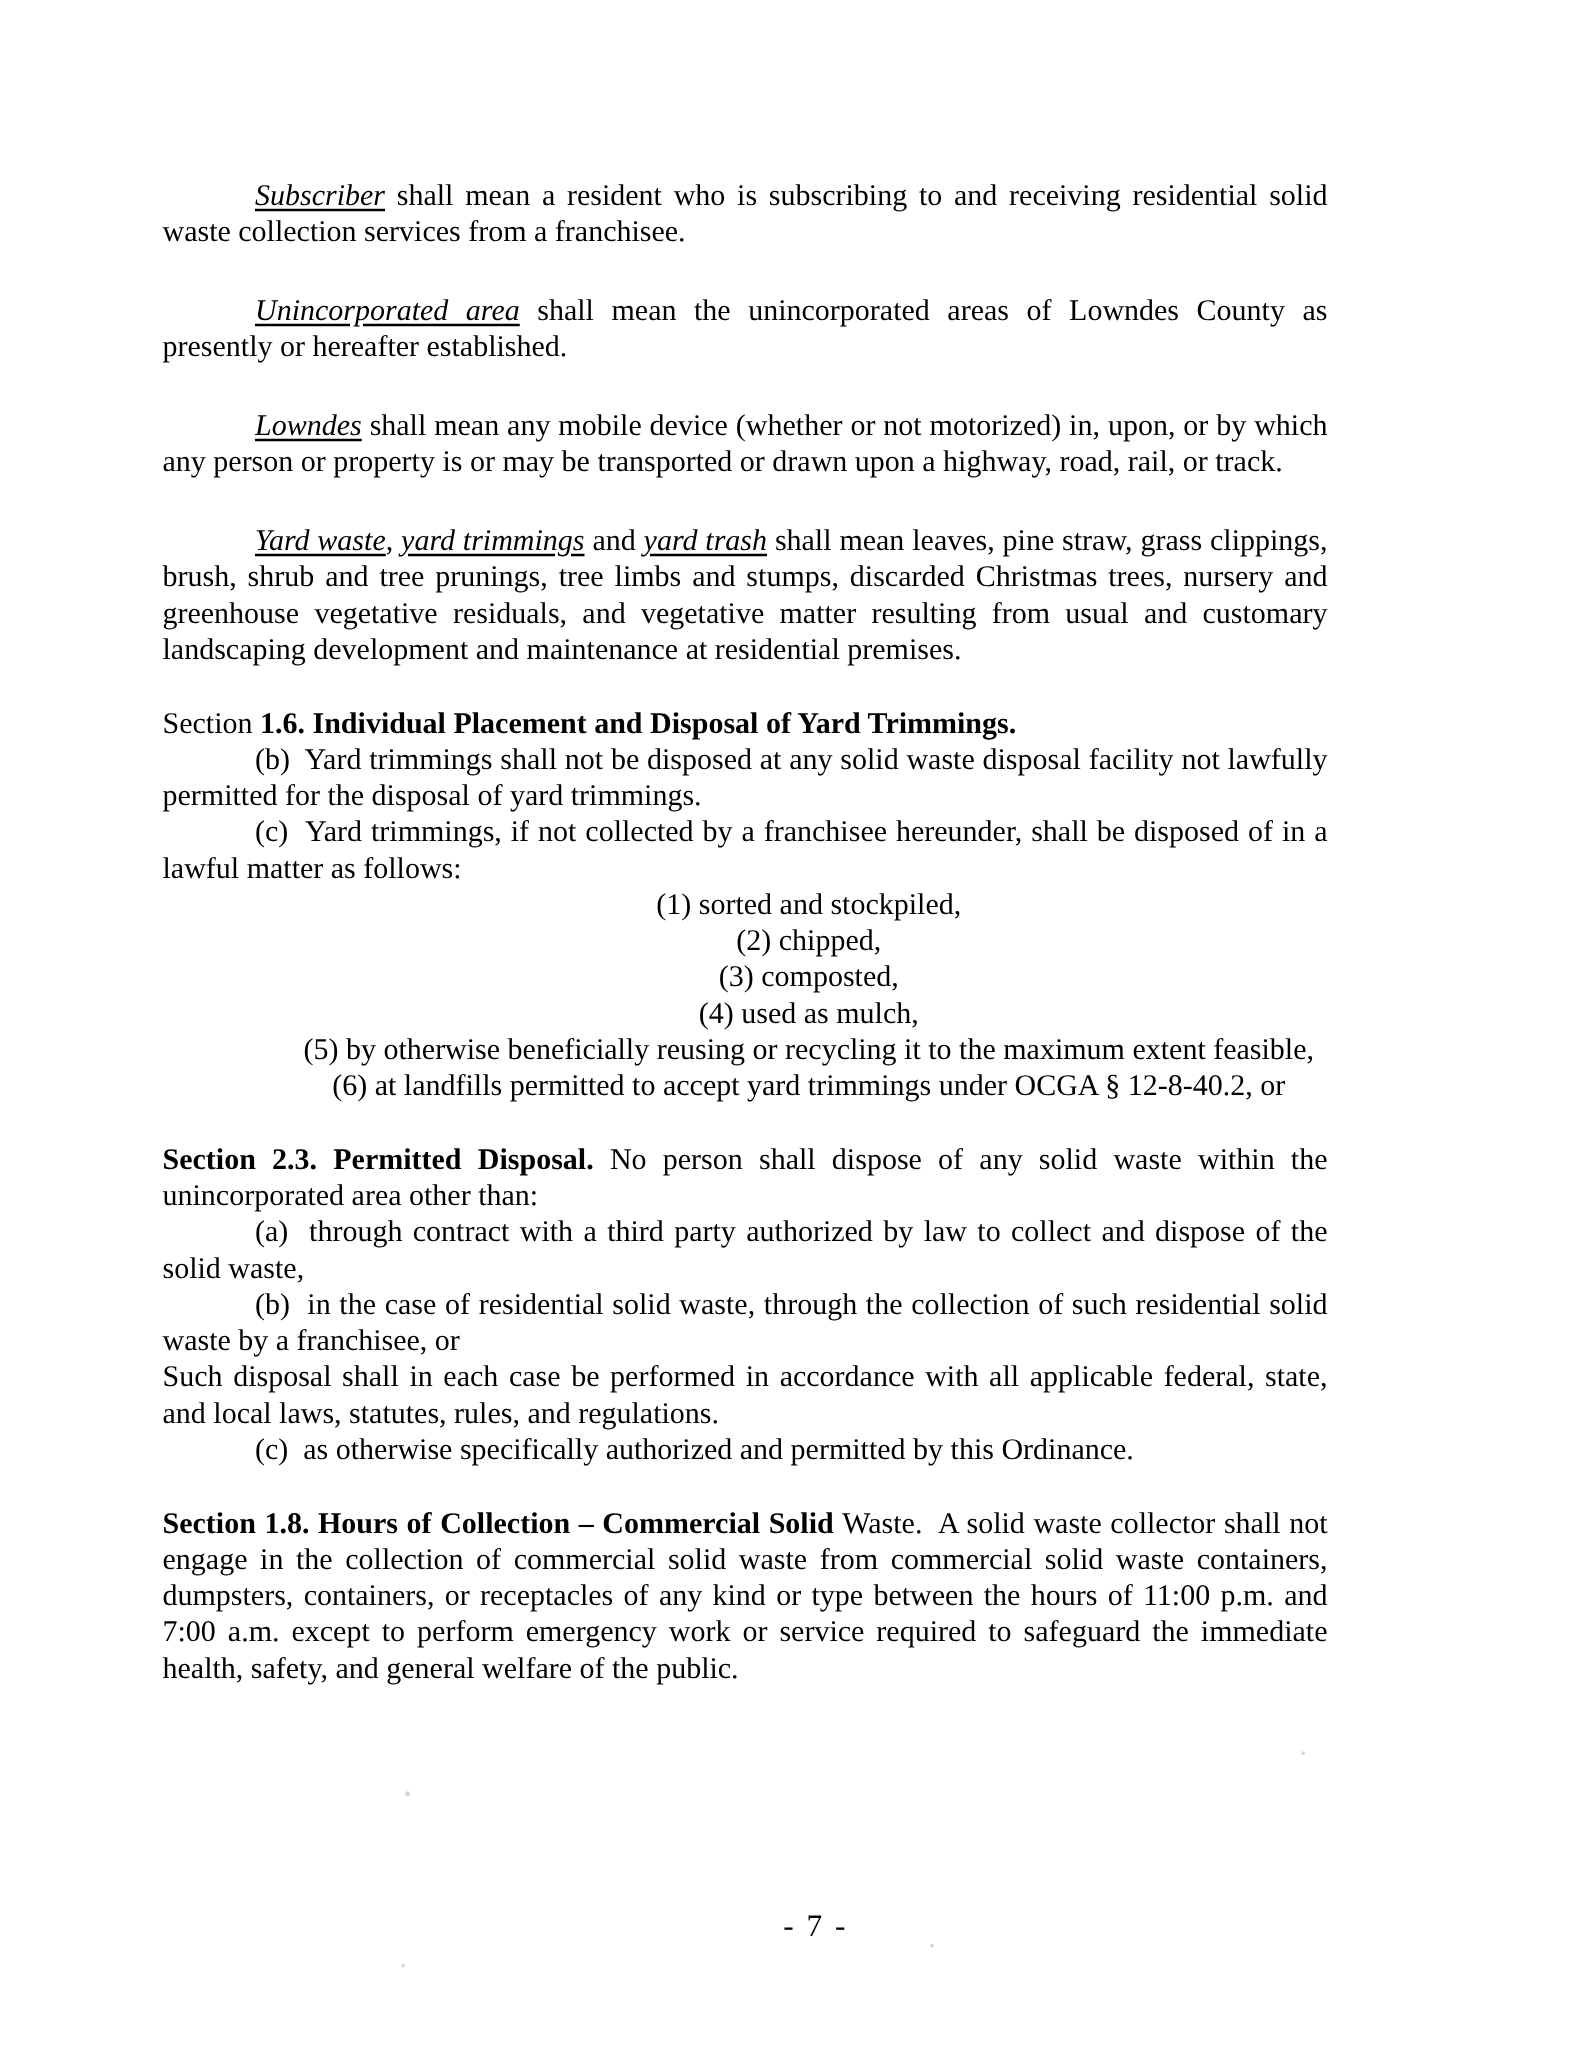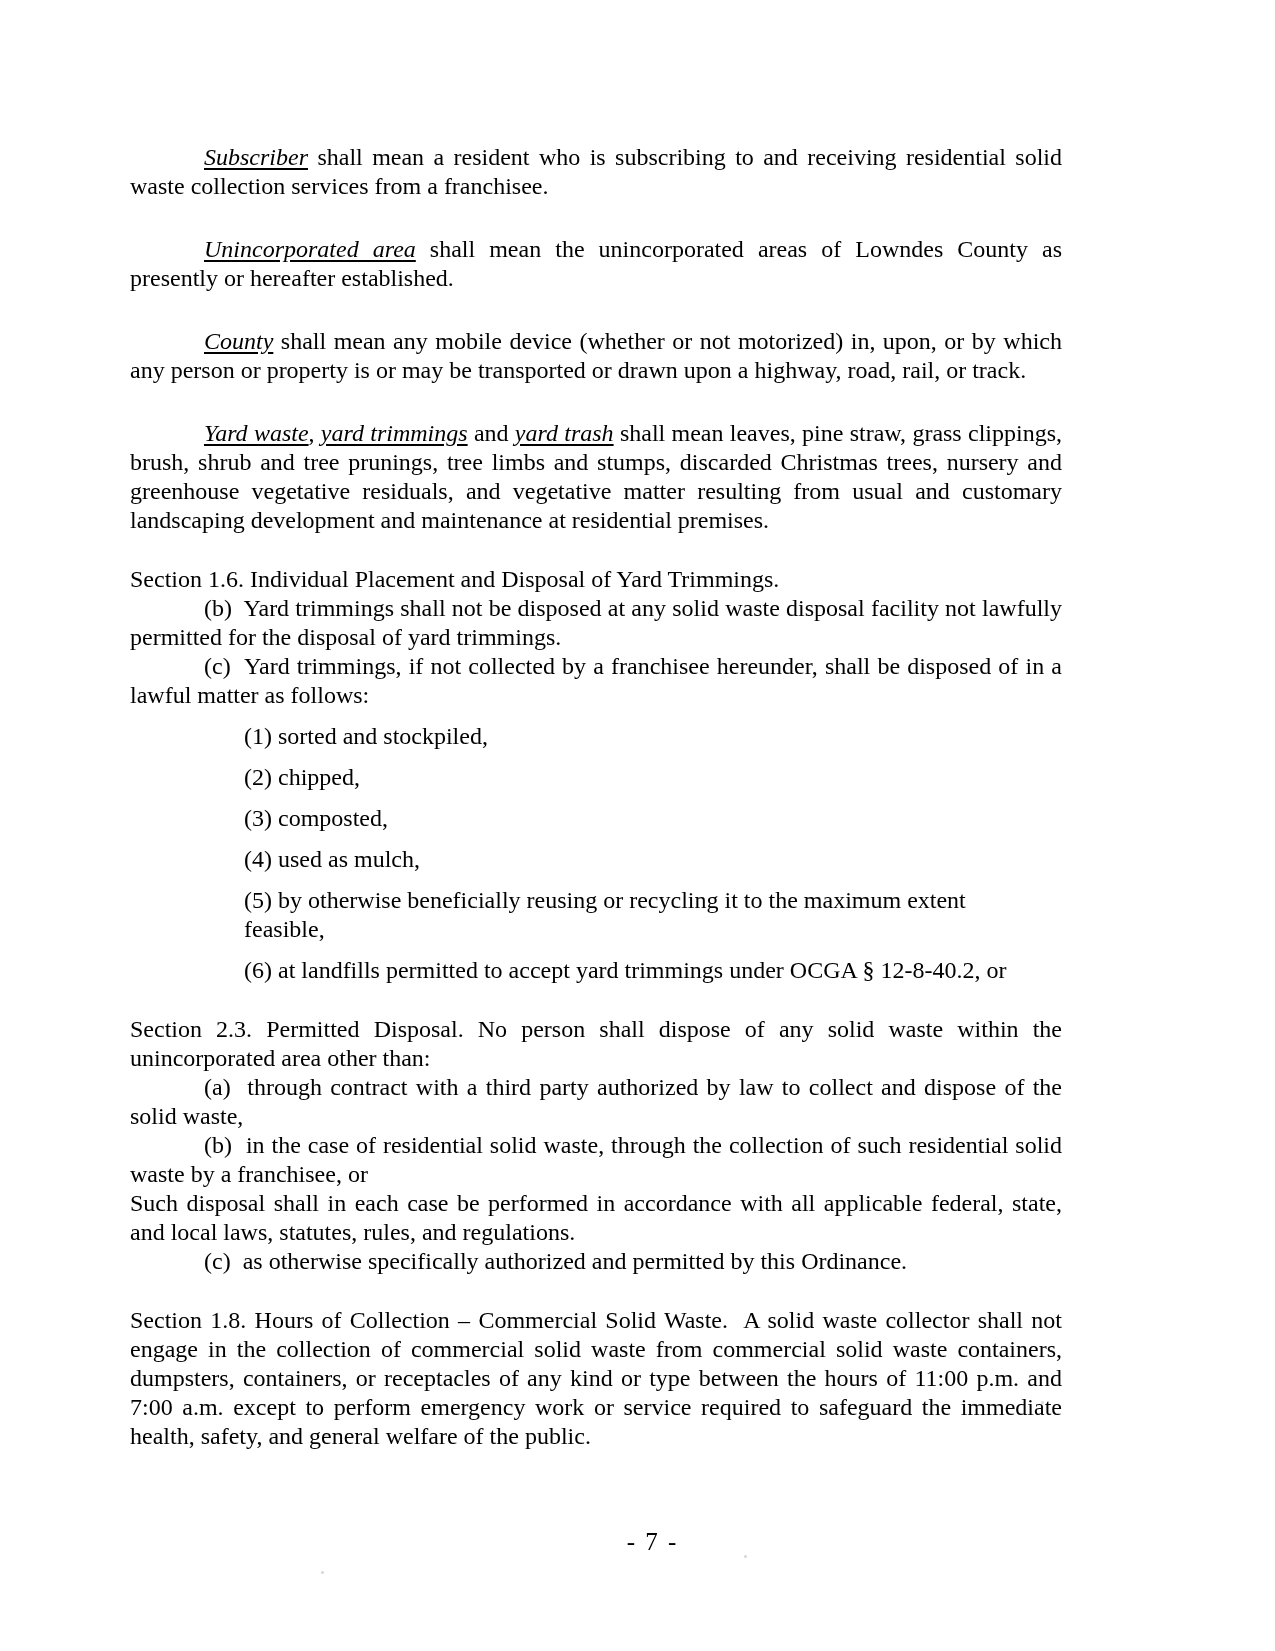--- a/index.html
+++ b/index.html
@@ -18,42 +18,42 @@
     left: 130px;
     top: 143px;
     width: 932px;
     font-size: 24px;
     line-height: 29px;
   }
   .para  { margin: 0; text-align: justify; text-indent: 74px; }
   .noind { text-indent: 0; }
   .mt    { margin-top: 34px; }
   .mt-h  { margin-top: 30px; }
-  .li    { margin: 12px; padding-left: 102px; text-align: left; text-indent: 0; }
+  .li    { margin: 0; padding-left: 102px; text-align: center; text-indent: 0; }
   .run-r  { }
-  .run-b  { font-weight: normal; }
+  .run-b  { font-weight: bold; }
   .run-iu { font-style: italic; text-decoration: underline; text-underline-offset: 3px; }
   .page-number {
     position: absolute;
     left: 0; right: 0;
     top: 1528px;
     text-align: center;
     font-size: 25px;
     letter-spacing: 2px;
   }
   .speck { position: absolute; background: rgba(0,0,0,0.16); border-radius: 50%; }
 </style>
 </head>
 <body>
 
 <div class="page">
   <div class="doc">
     <p class="para"><span class="run-iu">Subscriber</span><span class="run-r"> shall mean a resident who is subscribing to and receiving residential solid waste collection services from a franchisee.</span></p>
     <p class="para mt"><span class="run-iu">Unincorporated area</span><span class="run-r"> shall mean the unincorporated areas of Lowndes County as presently or hereafter established.</span></p>
-    <p class="para mt"><span class="run-iu">County</span><span class="run-r"> shall mean any mobile device (whether or not motorized) in, upon, or by which any person or property is or may be transported or drawn upon a highway, road, rail, or track.</span></p>
+    <p class="para mt"><span class="run-iu">Lowndes</span><span class="run-r"> shall mean any mobile device (whether or not motorized) in, upon, or by which any person or property is or may be transported or drawn upon a highway, road, rail, or track.</span></p>
     <p class="para mt"><span class="run-iu">Yard waste</span><span class="run-r">, </span><span class="run-iu">yard trimmings</span><span class="run-r"> and </span><span class="run-iu">yard trash</span><span class="run-r"> shall mean leaves, pine straw, grass clippings, brush, shrub and tree prunings, tree limbs and stumps, discarded Christmas trees, nursery and greenhouse vegetative residuals, and vegetative matter resulting from usual and customary landscaping development and maintenance at residential premises.</span></p>
 
     <p class="para noind mt-h"><span class="run-r">Section </span><span class="run-b">1.6. Individual Placement and Disposal of Yard Trimmings.</span></p>
     <p class="para"><span class="run-r">(b)&nbsp; Yard trimmings shall not be disposed at any solid waste disposal facility not lawfully permitted for the disposal of yard trimmings.</span></p>
     <p class="para"><span class="run-r">(c)&nbsp; Yard trimmings, if not collected by a franchisee hereunder, shall be disposed of in a lawful matter as follows:</span></p>
 
     <p class="li"><span class="run-r">(1) sorted and stockpiled,</span></p>
     <p class="li"><span class="run-r">(2) chipped,</span></p>
     <p class="li"><span class="run-r">(3) composted,</span></p>
     <p class="li"><span class="run-r">(4) used as mulch,</span></p>

